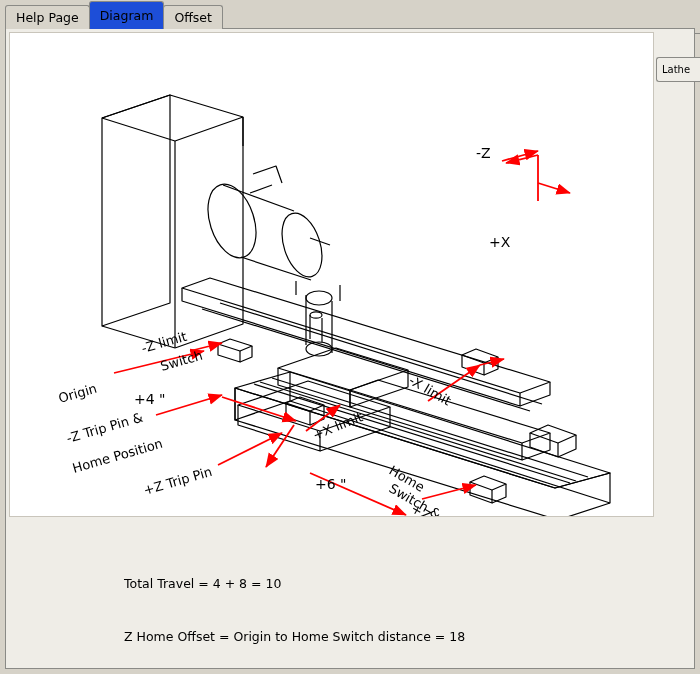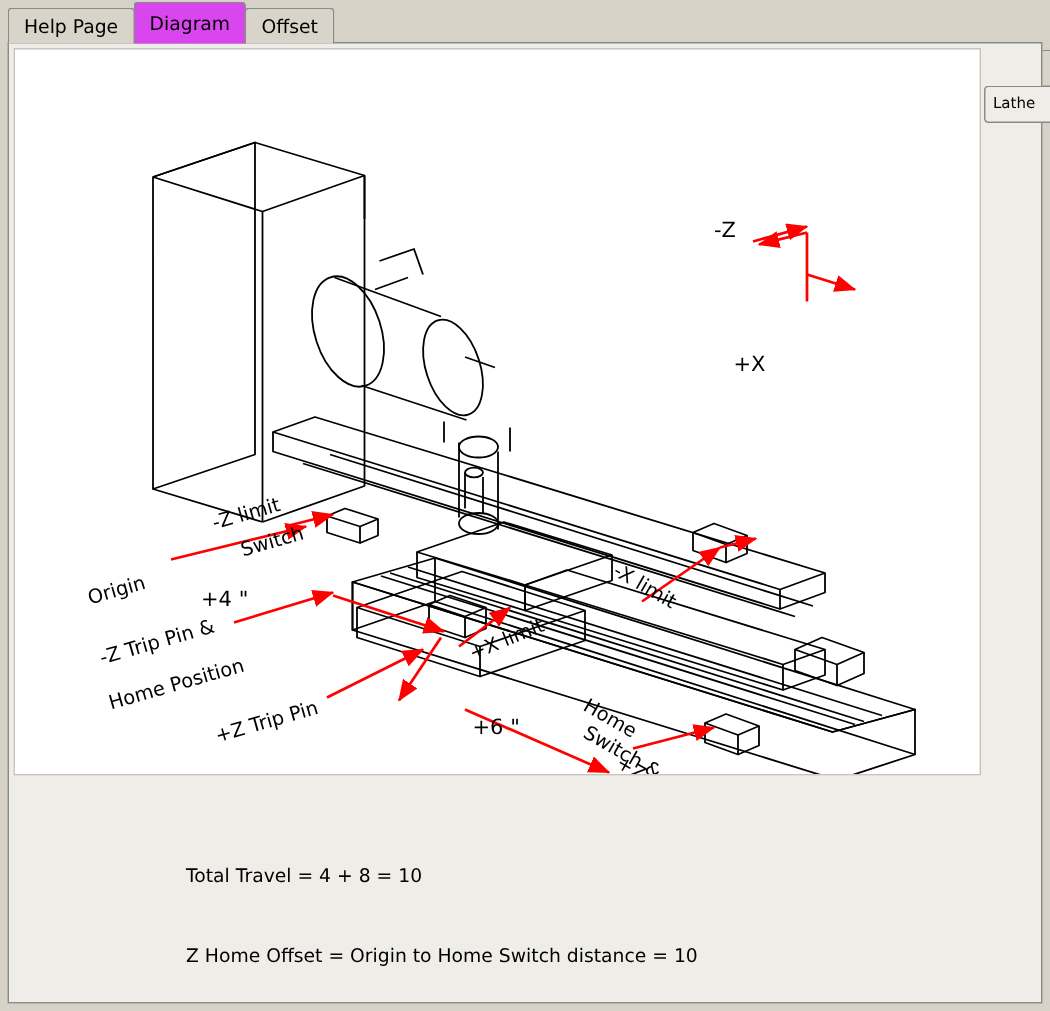--- a/index.html
+++ b/index.html
@@ -41,21 +41,21 @@
     border-radius: 3px 3px 0 0;
     font-size: 12.5px;
     line-height: 16px;
     color: #000;
     margin-right: -1px;
     position: relative;
     z-index: 1;
   }
   .tab.selected {
     height: 28px;
-    background: #d946ef;
+    background: #1d4ed8;
     font-weight: normal;
     z-index: 3;
     padding-top: 6px;
   }
   
   .sidetabs {
     position: absolute;
     right: 0px;
     top: 33px;
     width: 44px;
@@ -293,21 +293,21 @@
 
           <text class="lbl" x="378" y="440" transform="rotate(30 378 440)">Home</text>
           <text class="lbl" x="378" y="458" transform="rotate(30 378 458)">Switch &amp;</text>
           <text class="lbl" x="400" y="478" transform="rotate(30 400 478)">+Z limit</text>
         </g>
       </svg>
     </div>
 
     <div class="caption">
       <div class="blk">Total Travel = 4 + 8 = 10</div>
-      <div class="blk">Z Home Offset = Origin to Home Switch distance = 10</div>
+      <div class="blk">Z Home Offset = Origin to Home Switch distance = 18</div>
       
       
       
       
       
       
       
     </div>
 
   </div>

